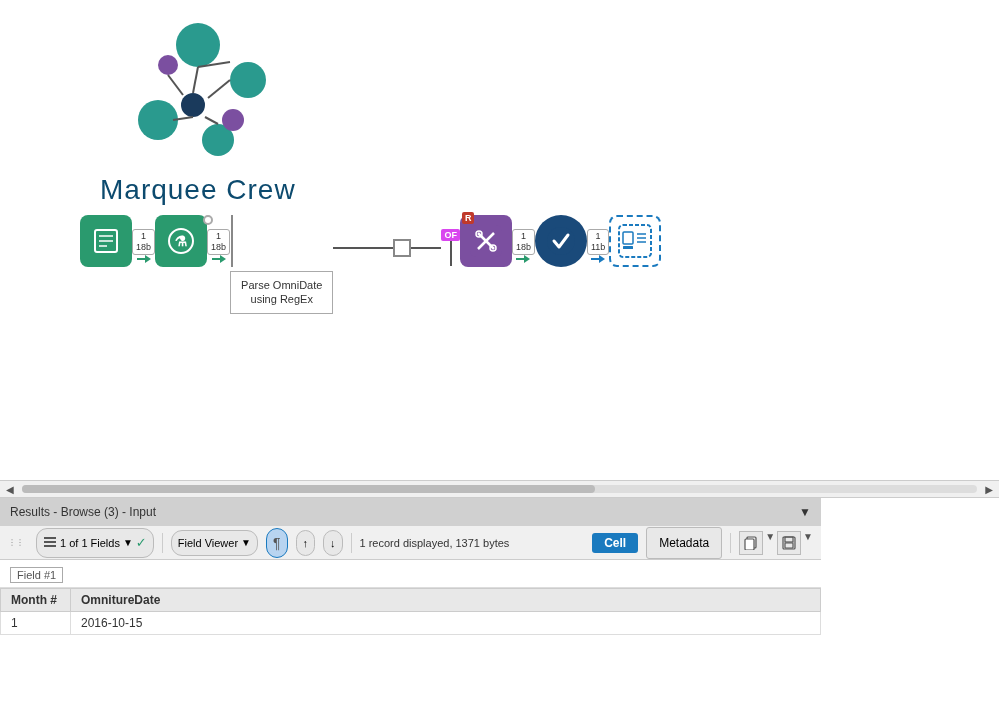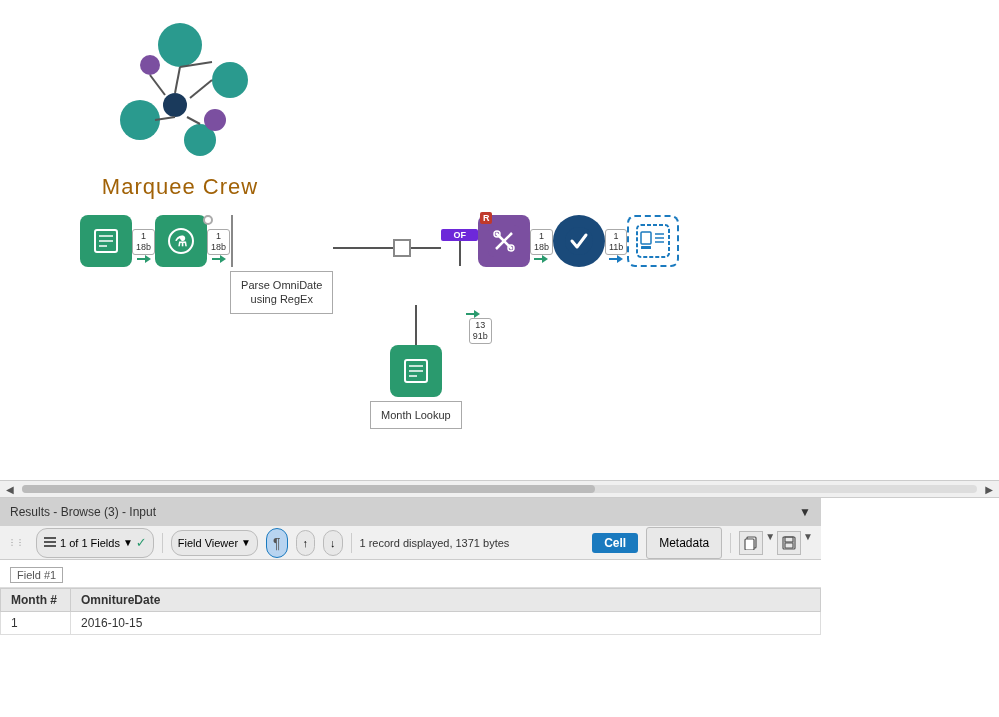--- a/index.html
+++ b/index.html
@@ -21,22 +21,22 @@
       flex-direction: column;
       align-items: center;
     }
 
     .logo-svg {
       width: 160px;
       height: 150px;
     }
 
     .logo-text {
-      font-size: 22px;
-      color: #a16207;
+      font-size: 28px;
+      color: #0c4a6e;
       letter-spacing: 1px;
       margin-top: 4px;
     }
 
     .node {
       display: flex;
       flex-direction: column;
       align-items: center;
       position: relative;
     }
@@ -82,24 +82,24 @@
     }
 
     .small-square {
       width: 18px;
       height: 18px;
       border: 2px solid #888;
       background: #fff;
     }
 
     .of-badge {
-      background: #6d28d9;
+      background: #d946ef;
       color: #fff;
       font-size: 9px;
-      padding: 1px 12px;
+      padding: 1px 3px;
       border-radius: 2px;
       font-weight: bold;
     }
 
     .r-badge {
       background: #c0392b;
       color: #fff;
       font-size: 9px;
       padding: 1px 3px;
       border-radius: 2px;
@@ -433,43 +433,20 @@
               <line x1="19" y1="10" x2="28" y2="10" stroke="#1a7abf" stroke-width="1.5"></line>
               <line x1="19" y1="14" x2="28" y2="14" stroke="#1a7abf" stroke-width="1.5"></line>
               <line x1="19" y1="18" x2="28" y2="18" stroke="#1a7abf" stroke-width="1.5"></line>
             </svg>
         </div>
       </div>
 
     </div>
 
 
-    <div style="position:absolute;top:90px;left:290px;display:flex;flex-direction:column;align-items:center;">
-
-      <div style="width:2px;height:40px;background:#555;margin-left:0;"></div>
-      <div style="display:flex;flex-direction:column;align-items:center;">
-        <div class="node-icon teal-node">
-          <svg width="30" height="30" viewBox="0 0 30 30">
-              <rect x="4" y="4" width="22" height="22" rx="2" fill="none" stroke="#fff" stroke-width="2"></rect>
-              <line x1="8" y1="10" x2="22" y2="10" stroke="#fff" stroke-width="1.5"></line>
-              <line x1="8" y1="15" x2="22" y2="15" stroke="#fff" stroke-width="1.5"></line>
-              <line x1="8" y1="20" x2="16" y2="20" stroke="#fff" stroke-width="1.5"></line>
-            </svg>
-        </div>
-
-        <div style="position:absolute;right:-30px;top:5px;display:flex;flex-direction:column;align-items:center;">
-          <div style="display:flex;align-items:center;">
-            <div style="width:8px;height:2px;background:#2a9a6e;"></div>
-            <div style="width:0;height:0;border-left:6px solid #2a9a6e;border-top:4px solid transparent;border-bottom:4px solid transparent;"></div>
-          </div>
-          <div class="badge" style="margin-left:14px;">13<br>91b</div>
-        </div>
-        <div class="node-box" style="margin-top:4px;">Month Lookup</div>
-      </div>
-    </div>
 
   </div>
 
 </div>
 
 <div class="scrollbar-area">
   <span class="scroll-arrow">◀</span>
   <div class="scroll-track">
     <div class="scroll-thumb"></div>
   </div>

